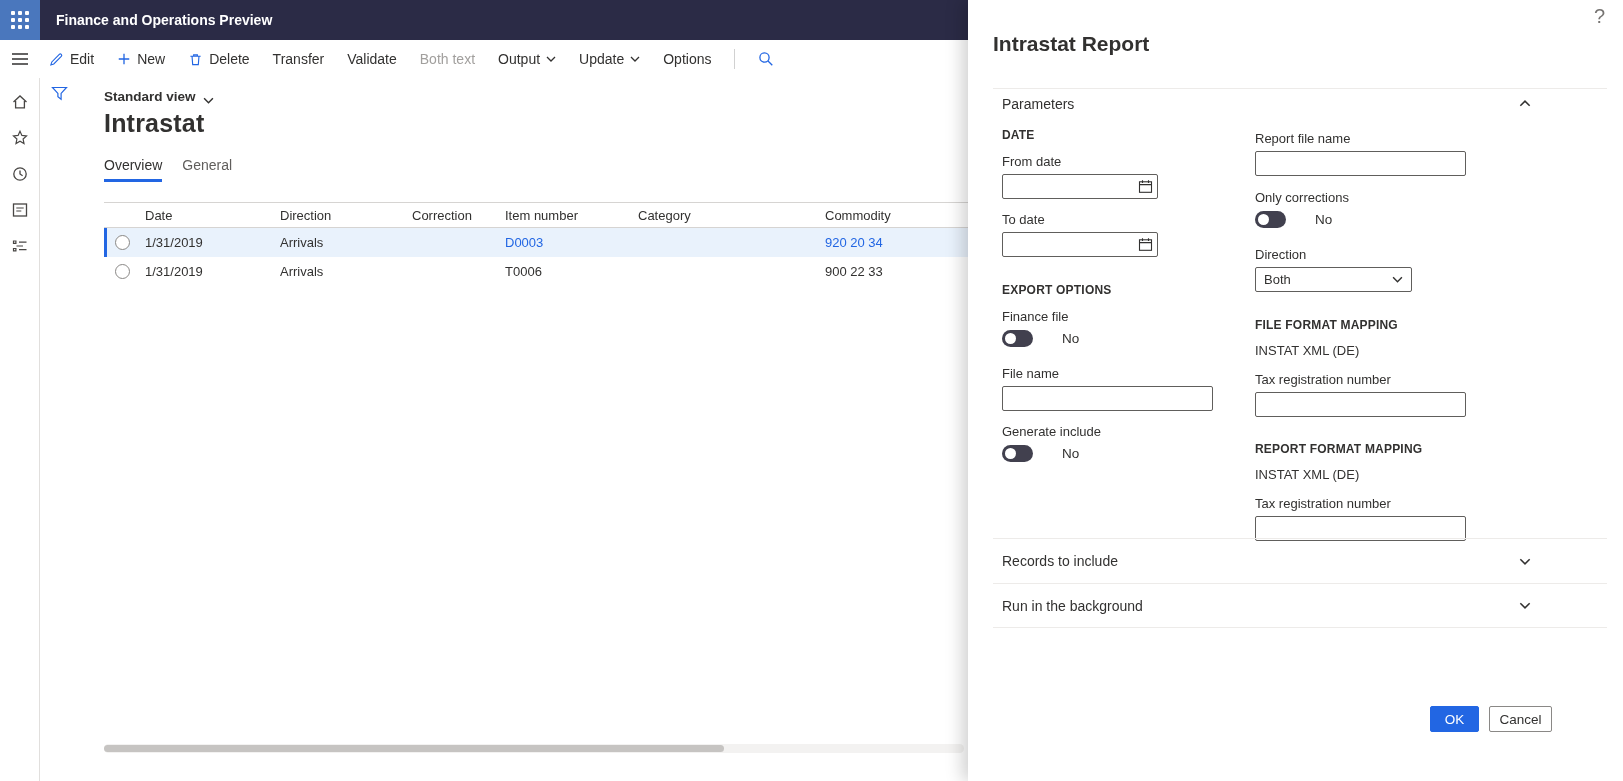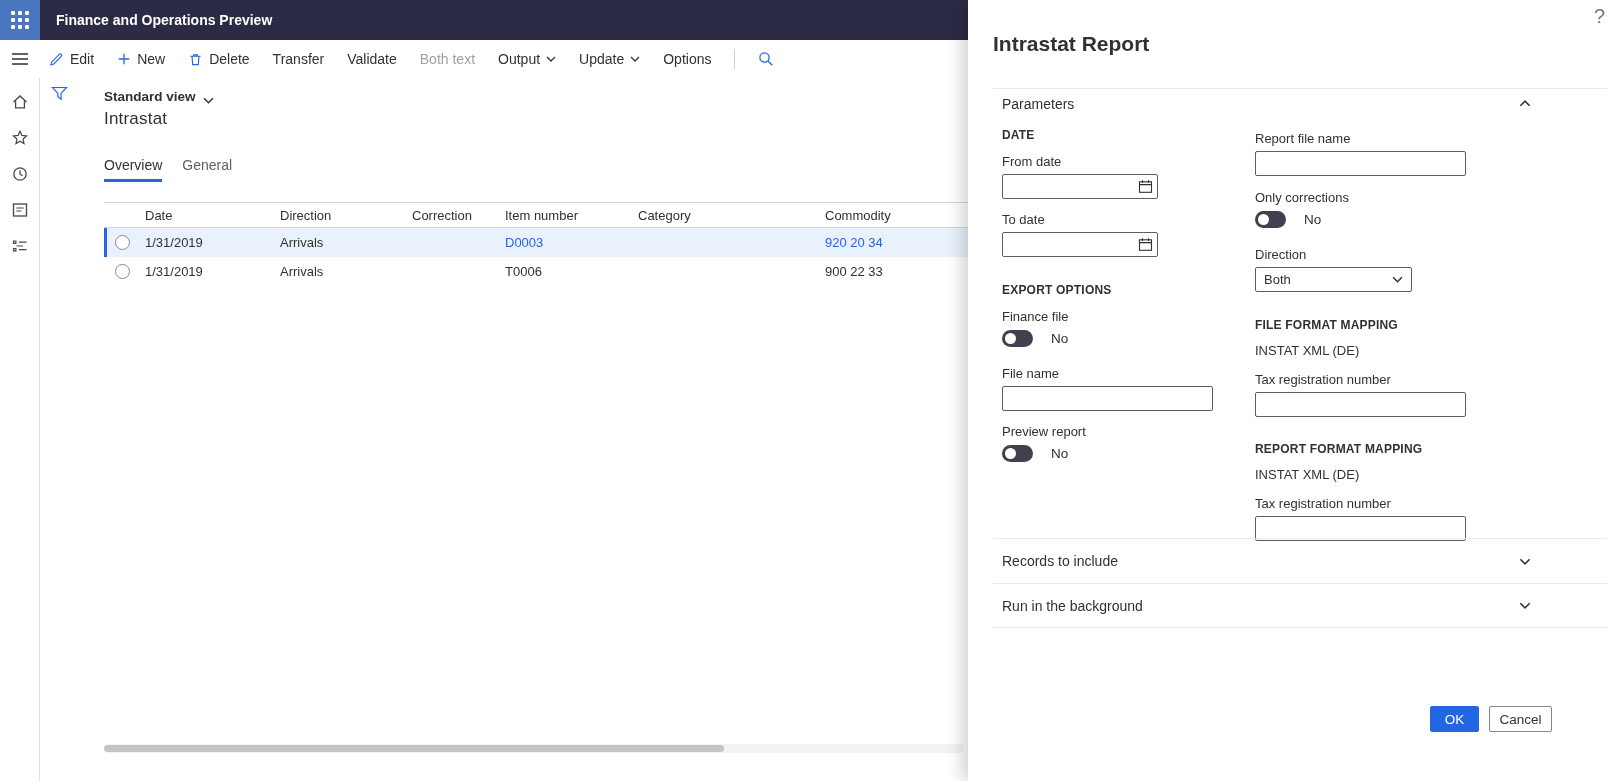--- a/index.html
+++ b/index.html
@@ -23,21 +23,21 @@
   .tb-sep { width:1px; height:20px; background:#d1d1d1; }
 
   
   .sidebar { position:absolute; left:0; top:78px; width:40px; height:703px; border-right:1px solid #e1dfdd; display:flex; flex-direction:column; align-items:center; padding-top:6px; background:#fff; }
   .side-icon { width:40px; height:36px; display:flex; align-items:center; justify-content:center; color:#484644; cursor:pointer; }
 
   .filter-btn { position:absolute; left:51px; top:86px; cursor:pointer; }
 
   
   .view-selector { position:absolute; left:104px; top:89px; display:flex; align-items:flex-end; gap:7px; font-size:13.5px; font-weight:600; cursor:pointer; }
-  .page-title { position:absolute; left:104px; top:109px; font-size:17px; font-weight:400; letter-spacing:0.2px; }
+  .page-title { position:absolute; left:104px; top:109px; font-size:25px; font-weight:700; letter-spacing:0.2px; }
   .tabs { position:absolute; left:104px; top:157px; display:flex; gap:20px; font-size:14px; }
   .tab { padding-bottom:6px; cursor:pointer; color:#605e5c; }
   .tab.active { color:#323130; border-bottom:3px solid var(--accent,#2266E3); }
 
   .grid { position:absolute; left:104px; top:202px; width:864px; font-size:13px; }
   .grid-header, .grid-row { display:grid; grid-template-columns:41px 135px 132px 93px 133px 187px 1fr; align-items:center; }
   .grid-header { height:26px; border-top:1px solid #d6d4d2; border-bottom:1px solid #d6d4d2; color:#323130; }
   .grid-header .hcell { cursor:pointer; }
   .grid-row { height:29px; position:relative; cursor:pointer; }
   .grid-row.selected { background:#e9f2fc; }
@@ -57,21 +57,21 @@
   .params-header .chev { position:absolute; right:76px; }
 
   .col-left  { position:absolute; left:34px;  top:128px; width:222px; }
   .col-right { position:absolute; left:287px; top:128px; width:215px; }
   .group-heading { font-size:12px; font-weight:700; color:#323130; letter-spacing:0.2px; }
   .field-label { font-size:13px; color:#323130; }
   .text-input { width:211px; height:25px; border:1px solid #605e5c; border-radius:2px; font:13px "Liberation Sans",sans-serif; padding:0 6px; background:#fff; }
   .date-wrap { position:relative; width:156px; }
   .date-wrap .text-input { width:156px; padding-right:24px; }
   .cal-btn { position:absolute; right:5px; top:5px; cursor:pointer; color:#323130; }
-  .toggle-row { display:flex; align-items:center; gap:18px; }
+  .toggle-row { display:flex; align-items:center; gap:29px; }
   .toggle { width:31px; height:17px; border-radius:9px; background:#41404e; position:relative; cursor:pointer; flex:0 0 auto; }
   .toggle-knob { position:absolute; left:3px; top:3px; width:11px; height:11px; border-radius:50%; background:#fff; }
   .toggle-value { font-size:13.5px; }
   .select { width:157px; height:25px; border:1px solid #605e5c; border-radius:2px; display:flex; align-items:center; justify-content:space-between; padding:0 8px; font-size:13px; cursor:pointer; background:#fff; }
   .static-value { font-size:13px; color:#323130; }
 
   .section-row { position:absolute; left:25px; right:16px; height:45px; border-top:1px solid #edebe9; display:flex; align-items:center; cursor:pointer; }
   .section-row .slabel { margin-left:9px; font-size:14px; }
   .section-row .chev { position:absolute; right:76px; }
   .section-row.records { top:538px; }
@@ -292,21 +292,21 @@
       <div class="toggle-row mt6">
         <div class="toggle">
             <span class="toggle-knob"></span>
           </div>
         <span class="toggle-value">No</span>
       </div>
 
       <div class="field-label mt19">File name</div>
       <input class="text-input mt5" type="text" style="">
 
-      <div class="field-label mt13">Preview report</div>
+      <div class="field-label mt13">Generate include</div>
       <div class="toggle-row mt6">
         <div class="toggle">
             <span class="toggle-knob"></span>
           </div>
         <span class="toggle-value">No</span>
       </div>
     </div>
 
     <div class="col-right">
       <div class="field-label mt3">Report file name</div>

